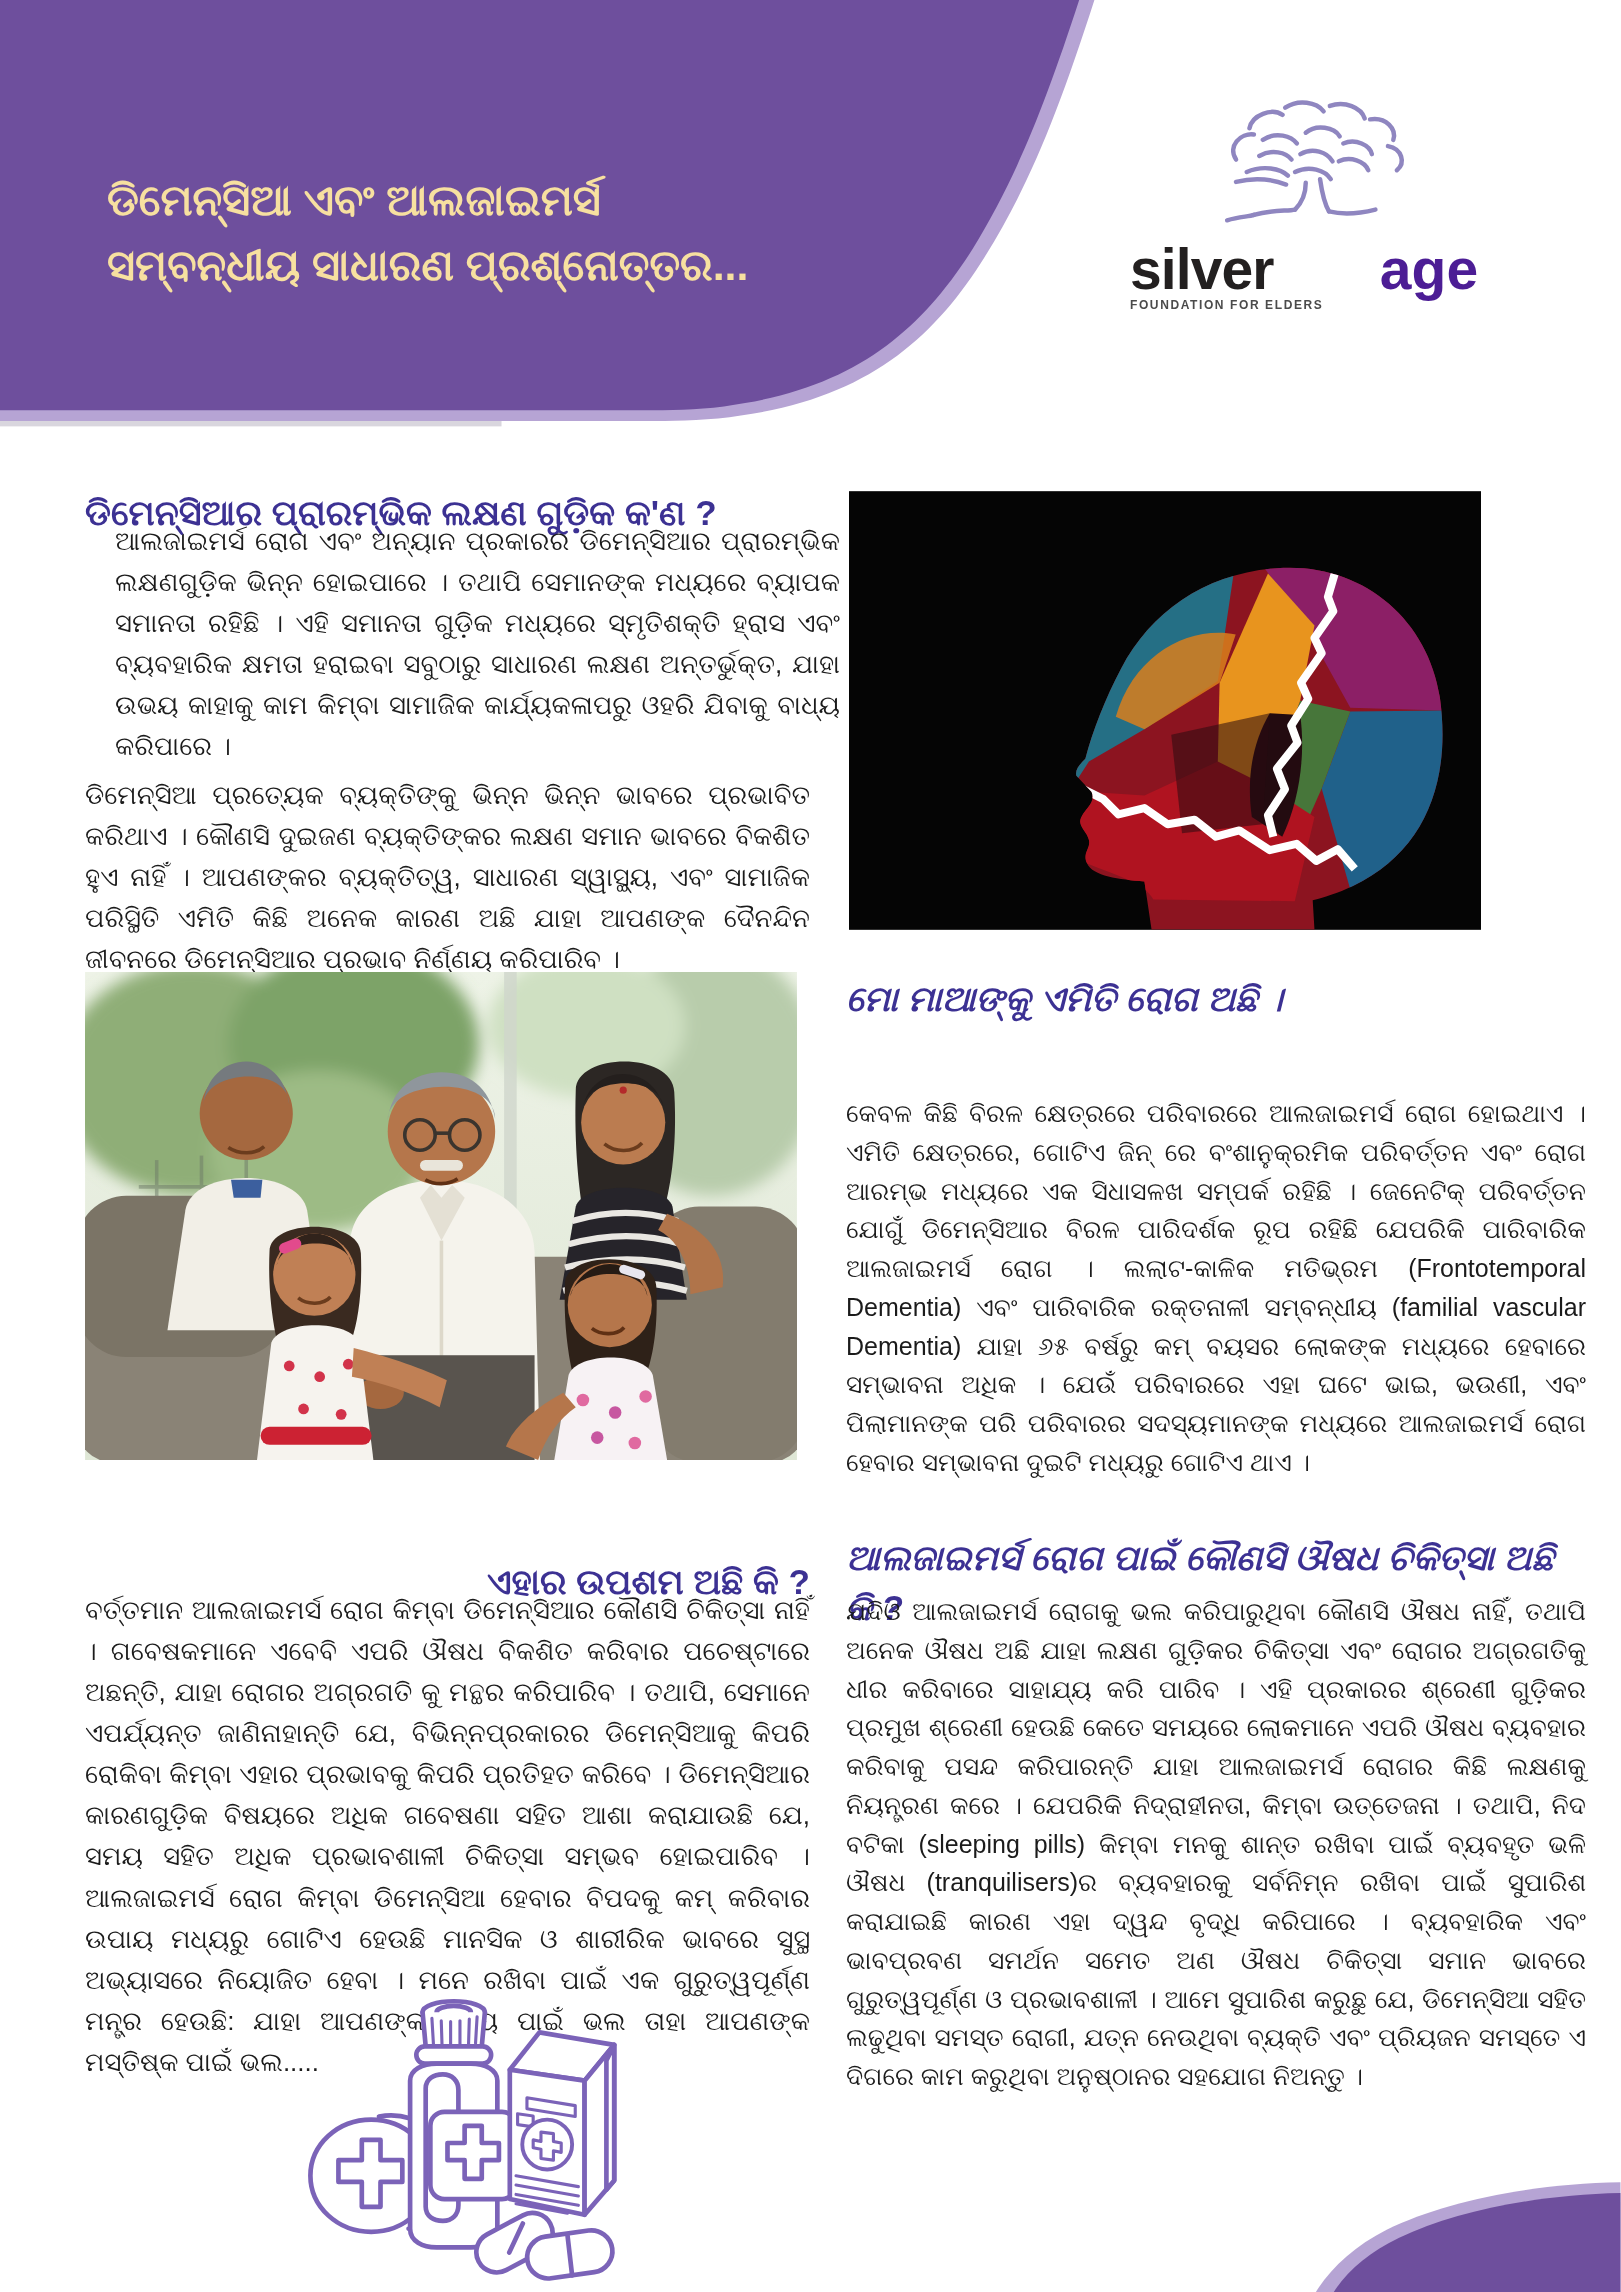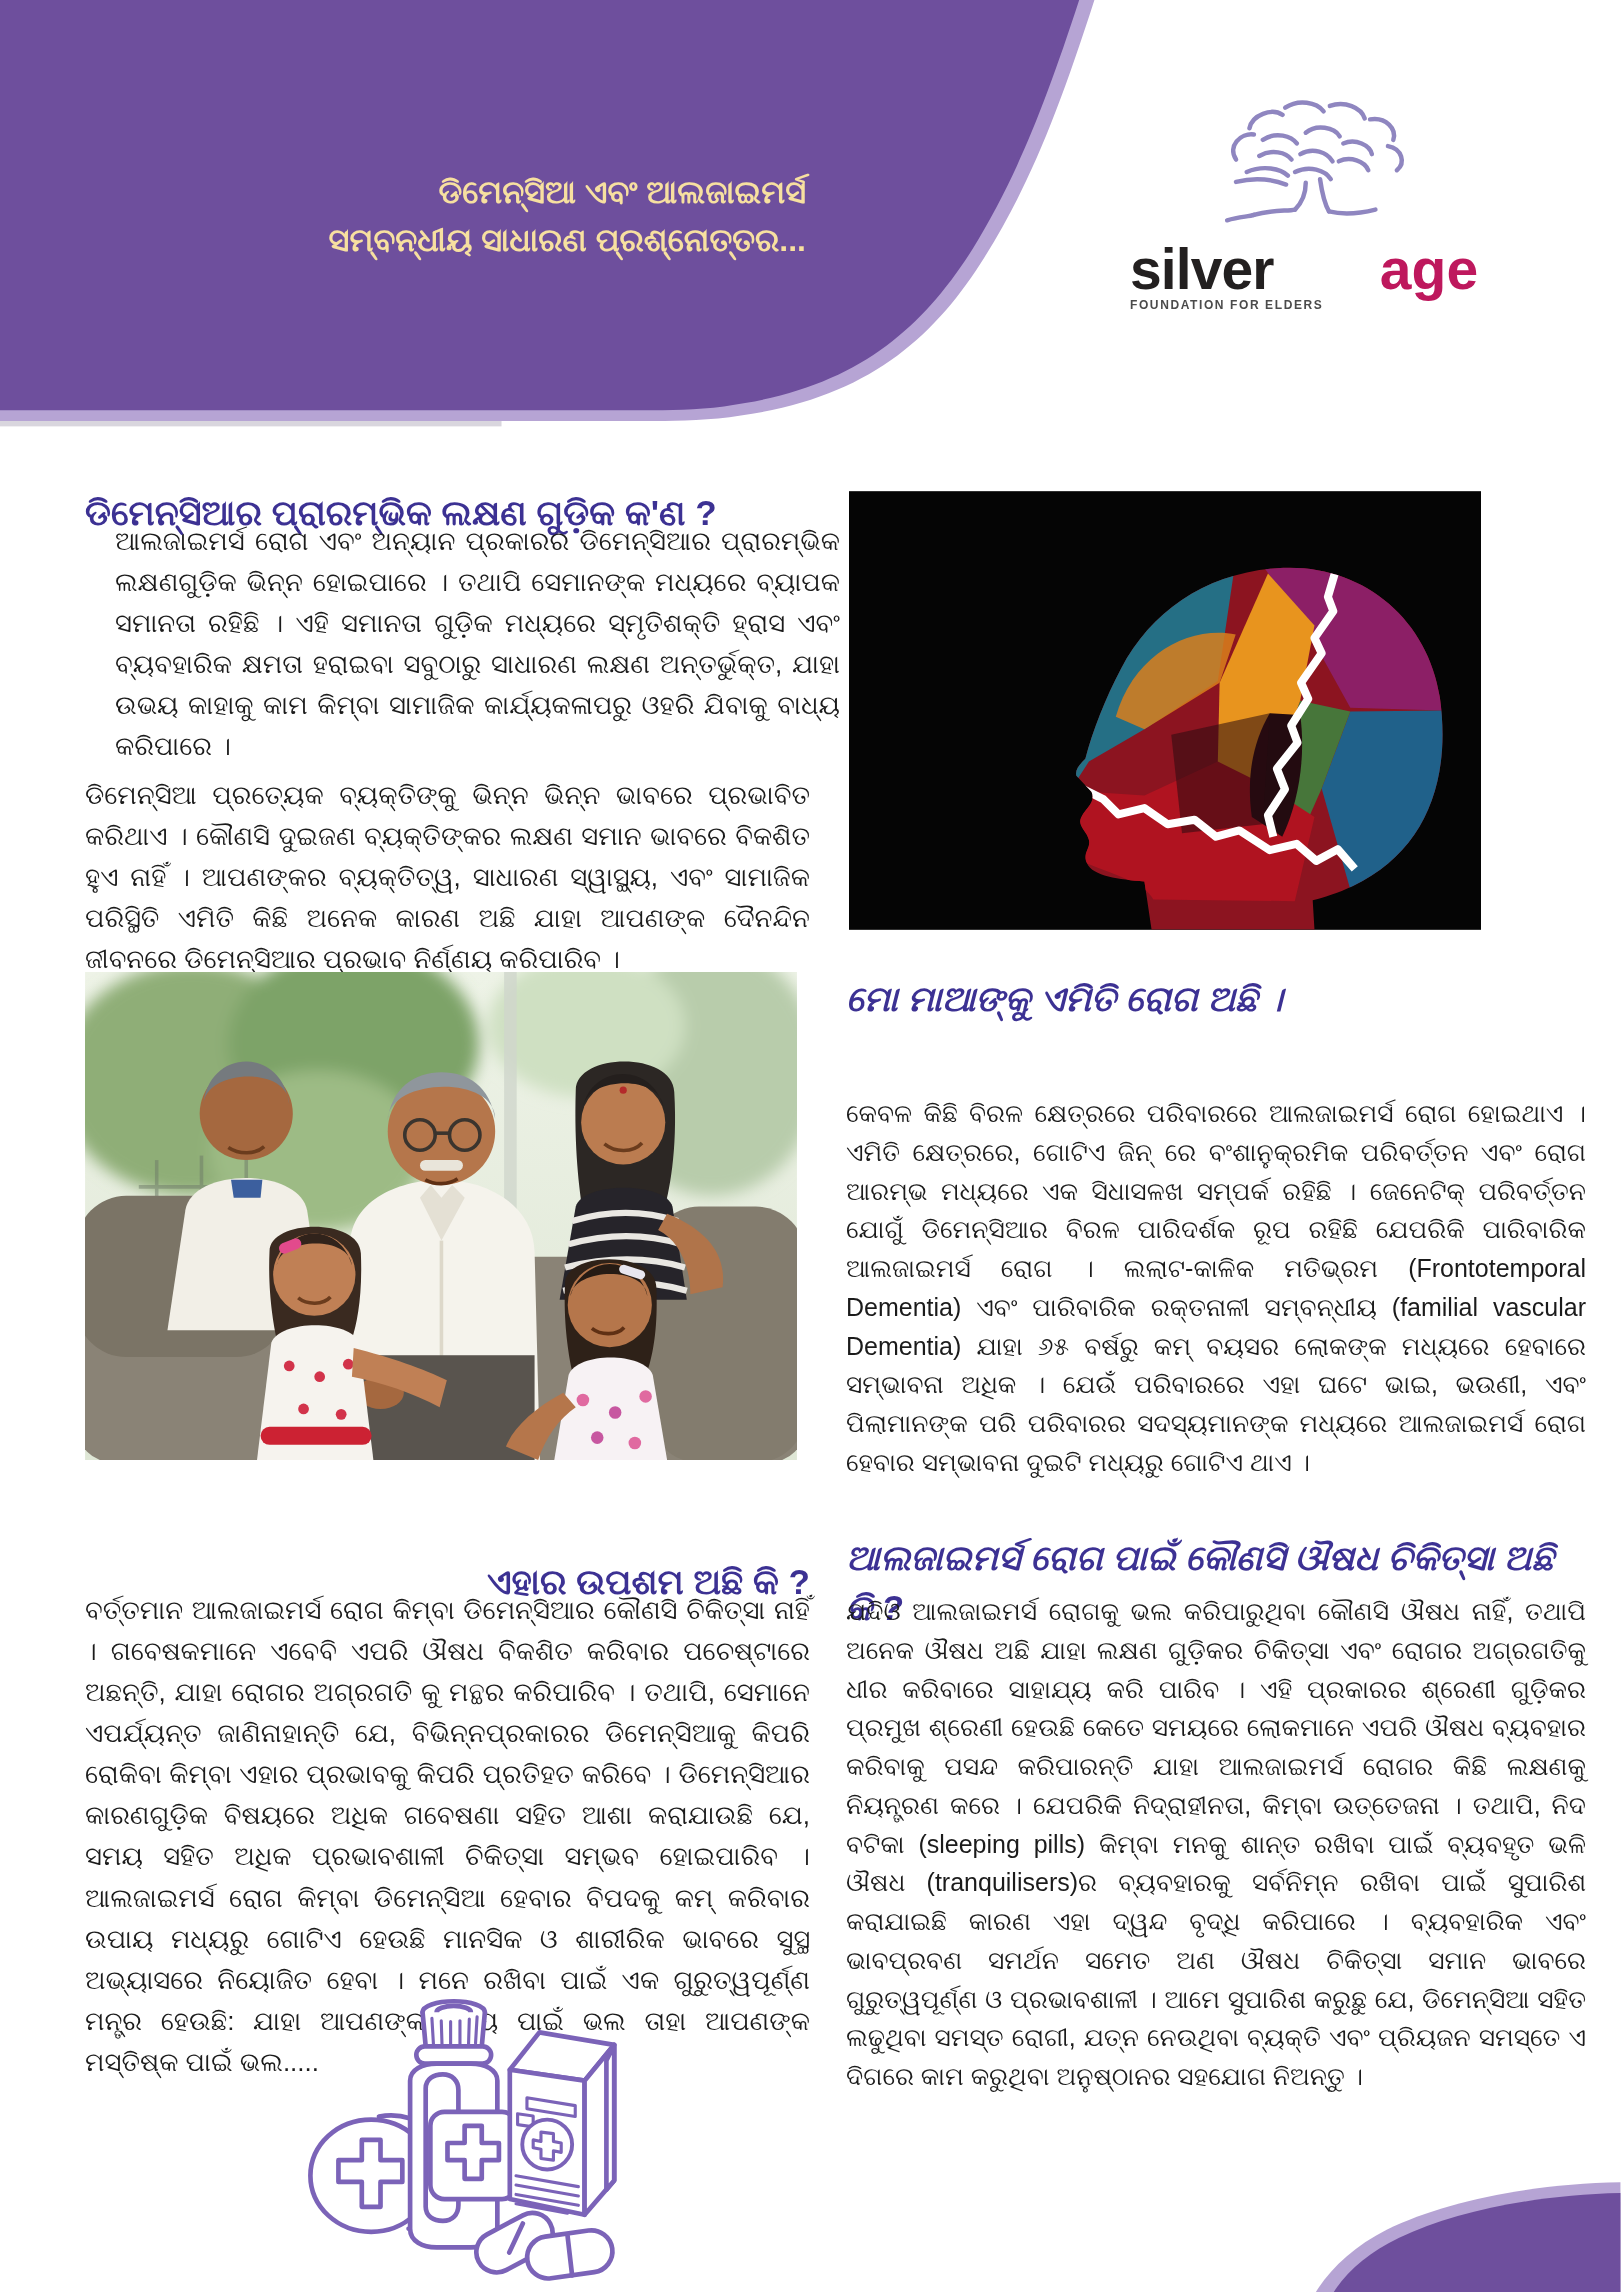--- a/index.html
+++ b/index.html
@@ -4,33 +4,33 @@
 <style>
   html,body{margin:0;padding:0;background:#ffffff;}
   .page{
     position:relative;width:1621px;height:2293px;background:#ffffff;
     font-family:"Liberation Sans",sans-serif;overflow:hidden;
   }
   .abs{position:absolute;}
   
   .banner-svg{left:0;top:0;}
   .banner-title{
-    left:107px;top:168px;width:699px;text-align:right;
-    color:#f7e0a0;font-weight:bold;font-size:32px;line-height:1.5;
+    left:107px;top:168px;width:699px;text-align:left;
+    color:#f7e0a0;font-weight:bold;font-size:43px;line-height:1.5;
   }
   
   .logo{left:1130px;top:97px;width:376px;}
   .logo-tree{margin-left:70px;}
   .wordmark{display:flex;align-items:baseline;margin-top:1.8px;gap:46px;}
   .brand-silver{font-size:57px;font-weight:bold;color:#232020;letter-spacing:-0.9px;position:relative;}
   .brand-silver .e-dot{
     position:absolute;width:11.6px;height:11.6px;border-radius:50%;
     background:#25b7e8;top:3.6px;left:136px;
   }
-  .brand-age{font-size:57px;font-weight:bold;color:#be185d;margin-left:14.3px;}
+  .brand-age{font-size:57px;font-weight:bold;color:#4c1d95;margin-left:14.3px;}
   .logo-tagline{font-size:12px;font-weight:bold;letter-spacing:1.6px;color:#4b4b4b;margin-top:-3.6px;}
   
   .section-heading{
     color:#3c3193;font-weight:bold;font-size:35px;line-height:1.42;
   }
   .body-text{
     font-size:26px;line-height:1.58;color:#1b1b1b;text-align:justify;
   }
   .col-left{left:85px;width:725px;}
   .col-right{left:846px;width:740px;}

